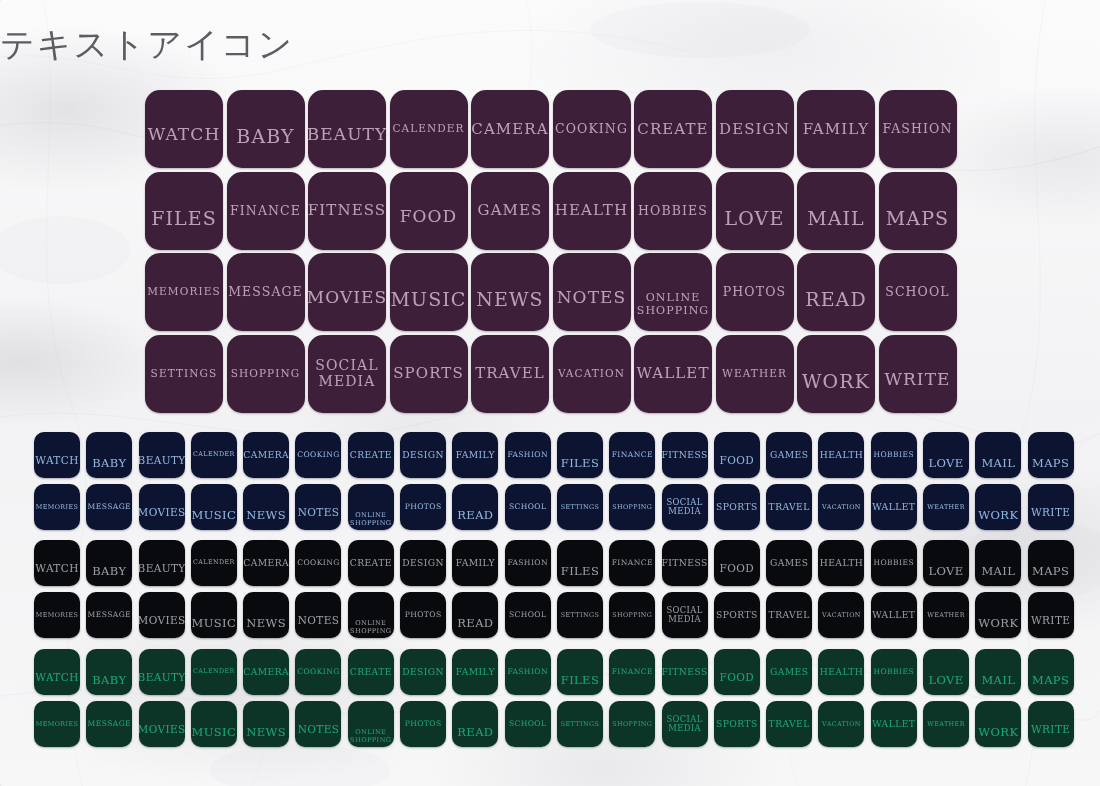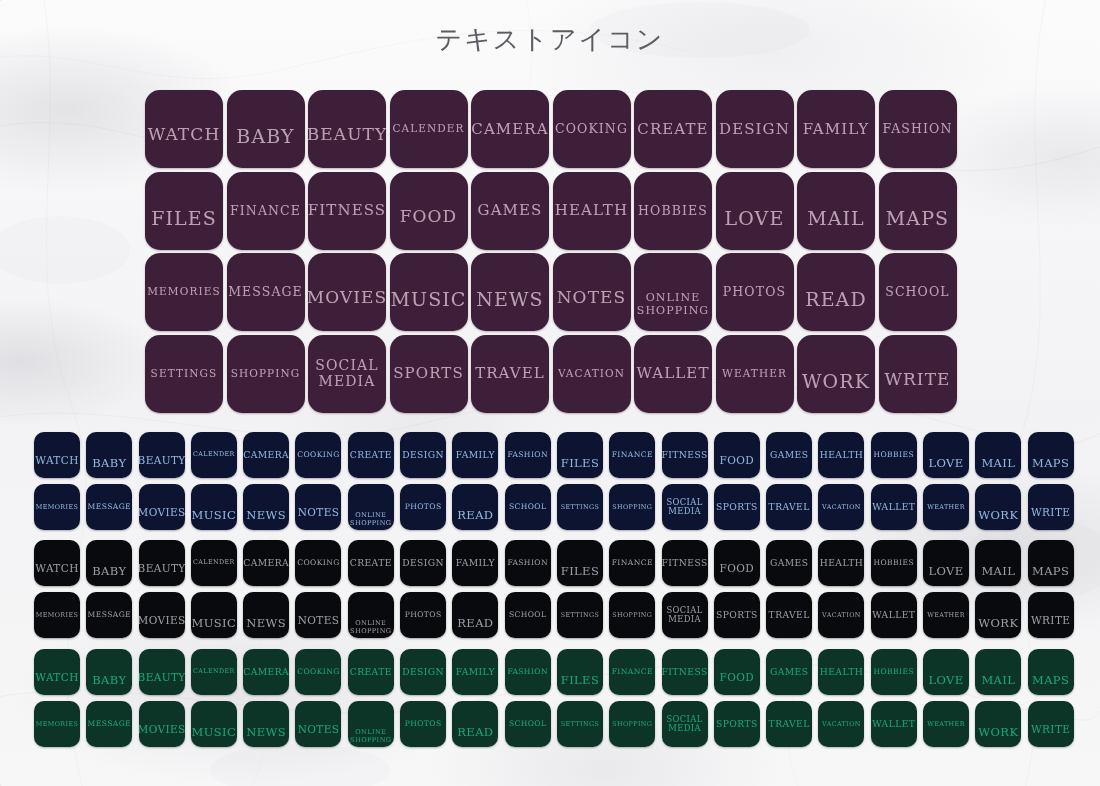--- a/index.html
+++ b/index.html
@@ -42,23 +42,22 @@
     opacity: 0.5;
     pointer-events: none;
   }
 
   
   #page-title {
     position: absolute;
     top: 22px;
     left: 0;
     width: 1100px;
-    text-align: center;
     font-family: "DejaVu Serif", "Liberation Serif", serif;
-    font-size: 26px;
+    font-size: 34px;
     font-weight: 400;
     letter-spacing: 2px;
     color: #5c5c62;
     z-index: 3;
   }
 
   
   .tile {
     display: flex;
     align-items: center;

